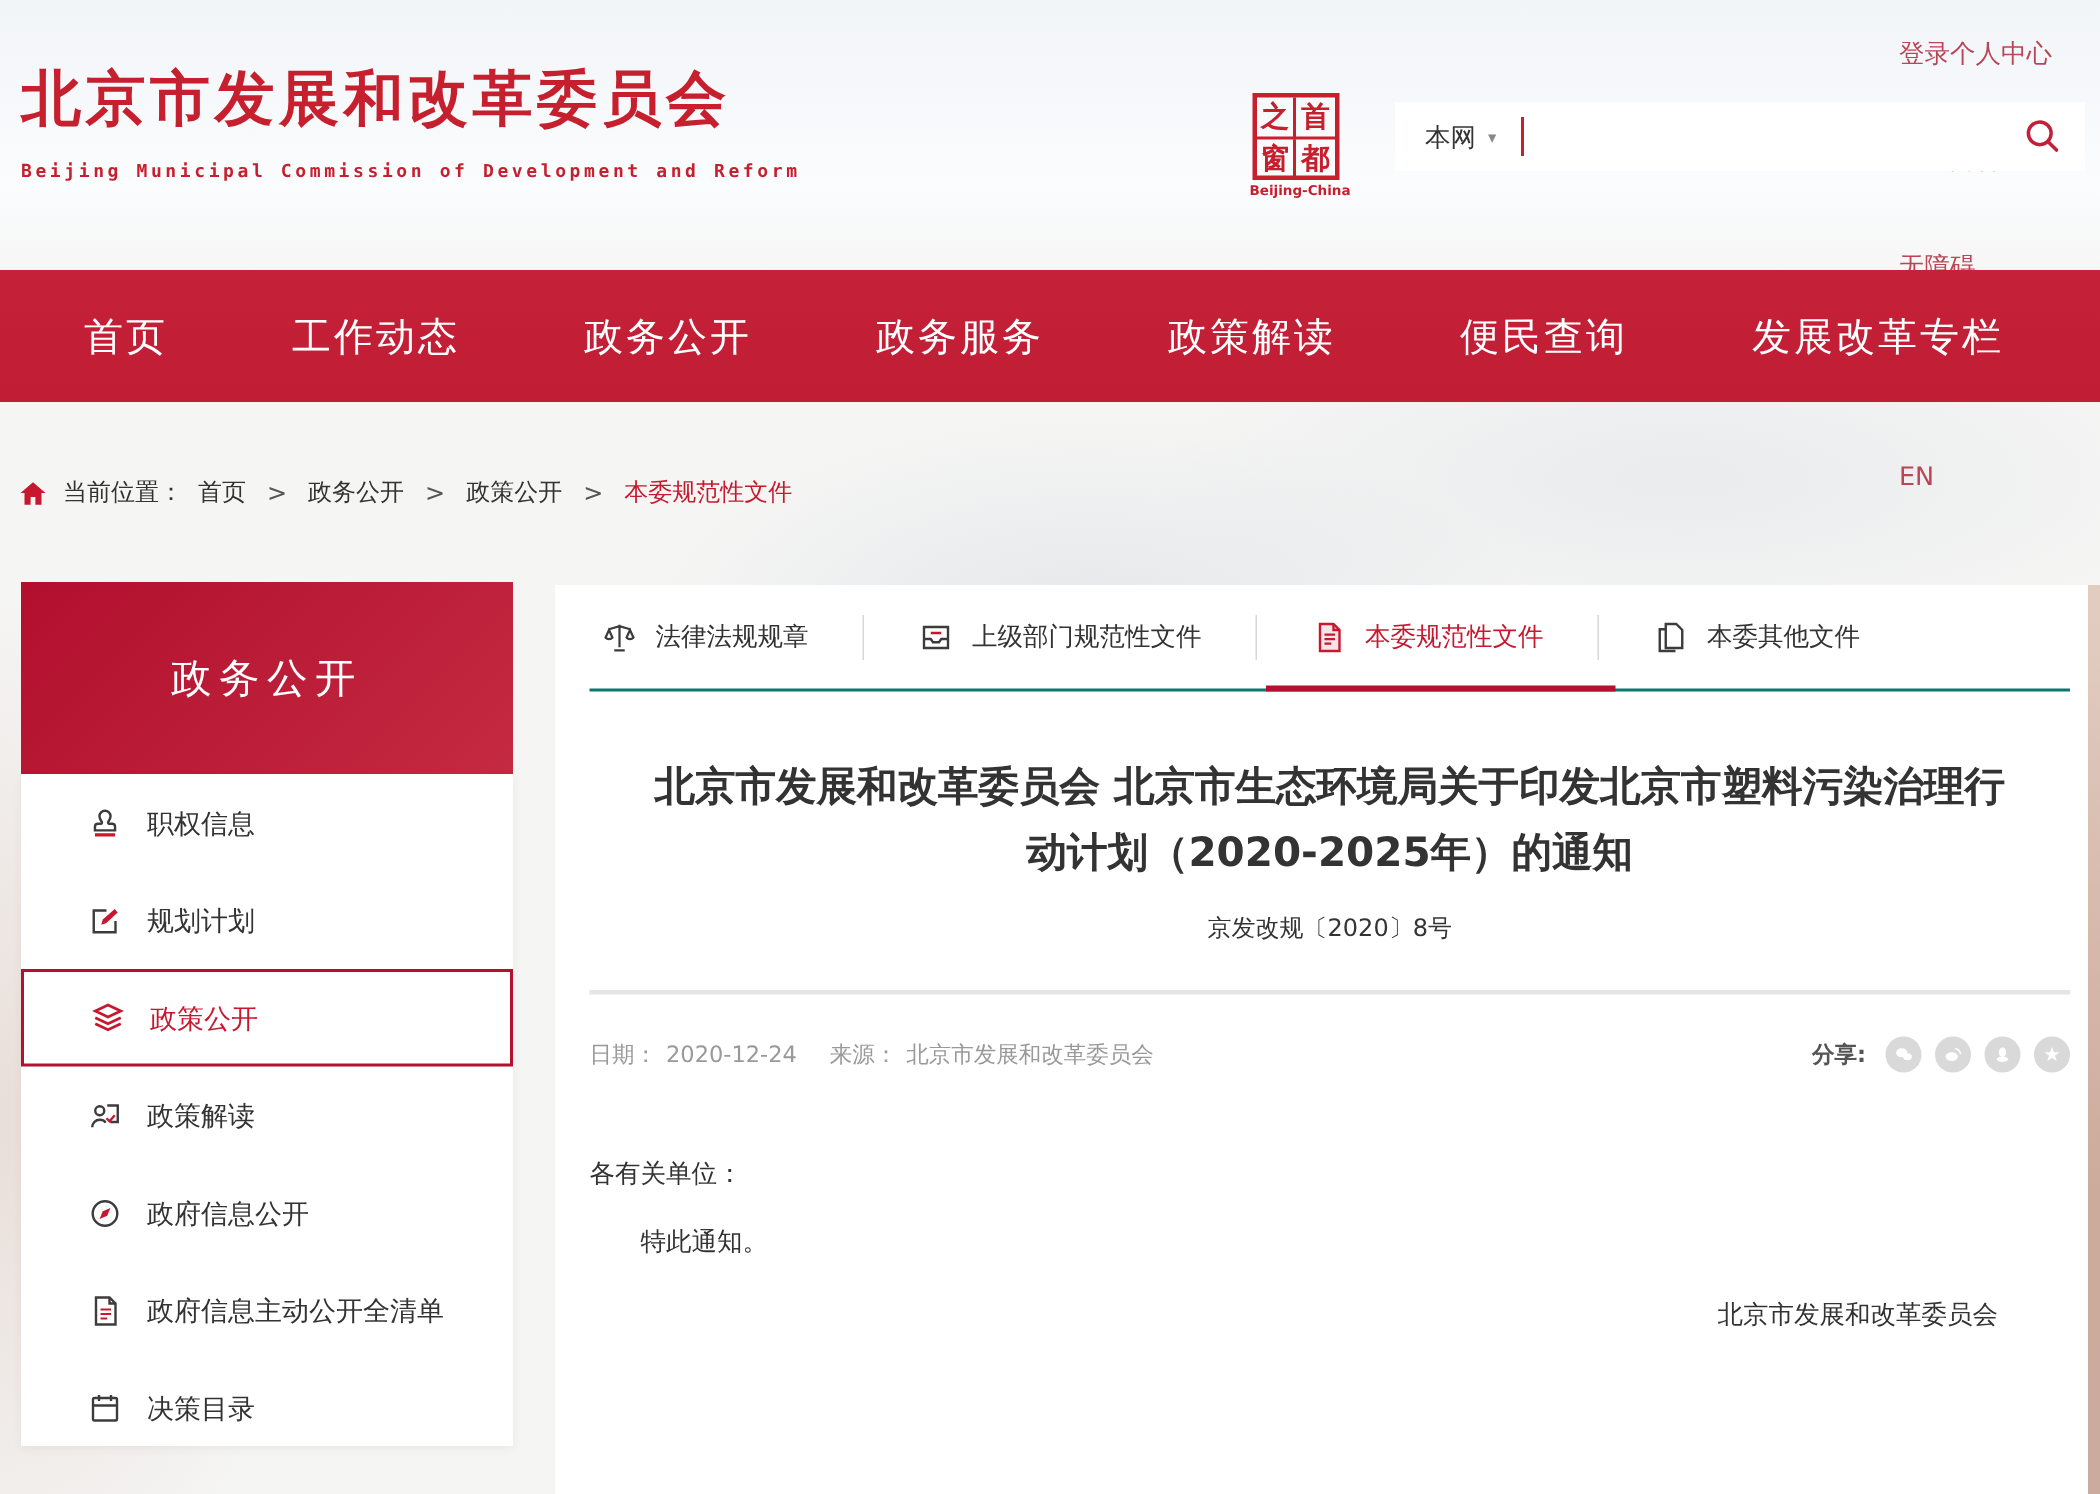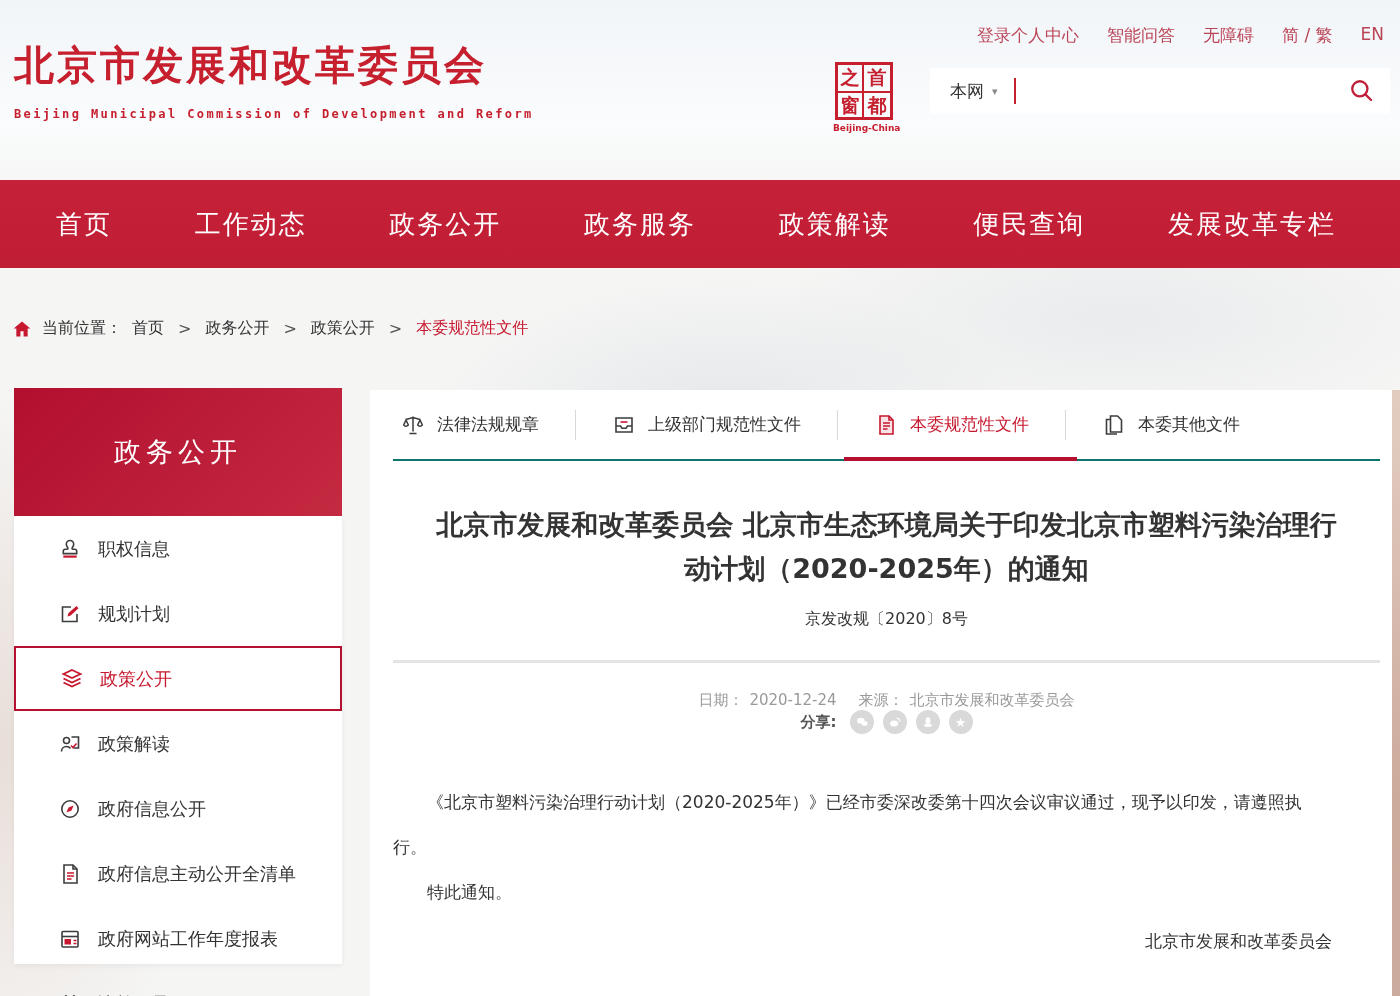--- a/index.html
+++ b/index.html
@@ -16,21 +16,21 @@
       #f5f5f4;
   }
 
   
   .top-header{ position:absolute; left:0; top:0; width:1400px; height:180px;
     background:linear-gradient(180deg,#f2f5f8 0%,#fafcfd 70%,#f6f6f5 100%); }
   .logo-block{ position:absolute; left:14px; top:38px; }
   .logo-title{ font-size:40px; font-weight:bold; color:#c6202f; letter-spacing:3px; }
   .logo-sub{ margin-top:14px; font-family:"DejaVu Sans Mono","Liberation Mono",monospace;
     font-size:12px; font-weight:bold; color:#c6202f; letter-spacing:2.4px; }
-  .top-links{ position:absolute; right:16px; top:24px; display:flex; gap:28px; }
+  .top-links{ position:absolute; right:32px; top:24px; display:flex; gap:48px;flex-direction:column; }
   .top-links a{ font-size:17px; color:#ba4557; text-decoration:none; cursor:pointer; }
 
   .seal{ position:absolute; left:833px; top:62px; width:62px; text-align:center; }
   .seal-box{ width:58px; height:58px; margin:0 auto; border:3px solid #c6202f;
     display:grid; grid-template-columns:1fr 1fr; grid-template-rows:1fr 1fr; }
   .seal-box span{ display:flex; align-items:center; justify-content:center;
     font-size:19px; font-weight:bold; color:#c6202f; }
   .seal-box span:nth-child(1){ border-right:2px solid #c6202f; border-bottom:2px solid #c6202f; }
   .seal-box span:nth-child(2){ border-bottom:2px solid #c6202f; }
   .seal-box span:nth-child(3){ border-right:2px solid #c6202f; }
@@ -78,21 +78,21 @@
   .tab-sep{ width:1px; height:30px; background:#d8d8d8; margin:0 28px; }
   .tab.active{ color:#c7182f; }
   .tab.active::after{ content:""; position:absolute; left:-22px; right:-40px; bottom:-2px;
     height:4px; background:#b5102f; }
 
   .article-title{ max-width:905px; margin:42px auto 0; text-align:center;
     font-size:27px; font-weight:600; line-height:44px; color:#333; }
   .doc-number{ margin-top:18px; text-align:center; font-size:16px; color:#333; }
   .article-divider{ margin-top:30px; height:3px; background:#e4e4e4; }
 
-  .meta-row{ margin-top:28px; display:flex; align-items:center; justify-content:space-between;flex-direction:column; }
+  .meta-row{ margin-top:28px; display:flex; align-items:center; justify-content:space-between; }
   .meta-left{ font-size:15px; color:#999; display:flex; gap:6px; }
   .meta-left .src-label{ margin-left:16px; }
   .meta-right{ display:flex; align-items:center; gap:9px; }
   .share-label{ font-size:15px; font-weight:bold; color:#555; margin-right:4px; }
   .share-circle{ width:24px; height:24px; border-radius:50%; background:#d9d9d9;
     display:flex; align-items:center; justify-content:center; cursor:pointer;
     color:#fff; font-size:13px; line-height:1; }
 
   .article-body{ margin-top:46px; font-size:17px; line-height:45px; color:#333; padding-right:48px; }
   .article-body p.indent{ text-indent:2em; }
@@ -221,29 +221,20 @@
 
       <div class="side-item">
         <svg width="24" height="24" viewBox="0 0 24 24" fill="none" stroke="#3c3c3c" stroke-width="1.6">
           <path d="M6 3h9l4 4v14H6z"></path>
             <path d="M15 3v4h4"></path>
           <path d="M9 11h7M9 14h7M9 17h4.5" stroke="#c7182f" stroke-width="1.4"></path>
         </svg>
         <span>政府信息主动公开全清单</span>
       </div>
 
-      <div class="side-item">
-        <svg width="24" height="24" viewBox="0 0 24 24" fill="none" stroke="#3c3c3c" stroke-width="1.6">
-          <rect x="4" y="4.5" width="16" height="15.5" rx="1"></rect>
-            <path d="M4 9.5h16"></path>
-          <rect x="6.5" y="12" width="6.5" height="5.5" fill="#c7182f" stroke="none"></rect>
-          <path d="M15.5 13.5h3M15.5 16.5h3" stroke="#c7182f" stroke-width="1.4"></path>
-        </svg>
-        <span>政府网站工作年度报表</span>
-      </div>
 
       <div class="side-item">
         <svg width="24" height="24" viewBox="0 0 24 24" fill="none" stroke="#3c3c3c" stroke-width="1.6">
           <rect x="4" y="5" width="16" height="15" rx="1"></rect>
             <path d="M8 3v4M16 3v4M4 10h16"></path>
         </svg>
         <span>决策目录</span>
       </div>
 
     </div>
@@ -321,20 +312,20 @@
           <svg width="14" height="14" viewBox="0 0 24 24" fill="#fff">
               <ellipse cx="12" cy="9.5" rx="4.2" ry="5.5"></ellipse>
               <ellipse cx="12" cy="17.5" rx="6.5" ry="3.2"></ellipse>
             </svg>
         </span>
         <span class="share-circle">★</span>
       </div>
     </div>
 
     <div class="article-body">
-      <p class="indent">《北京市塑料污染治理行动计划（2020-2025年）》已经市委深改委第十四次会议审议通过，现予以印发，请遵照执行。</p>
+      <p>各有关单位：</p>
       <p class="indent">特此通知。</p>
       <p class="sig">北京市发展和改革委员会</p>
     </div>
   </main>
 
   <div class="right-strip"></div>
 </div>
 
 </body></html>

